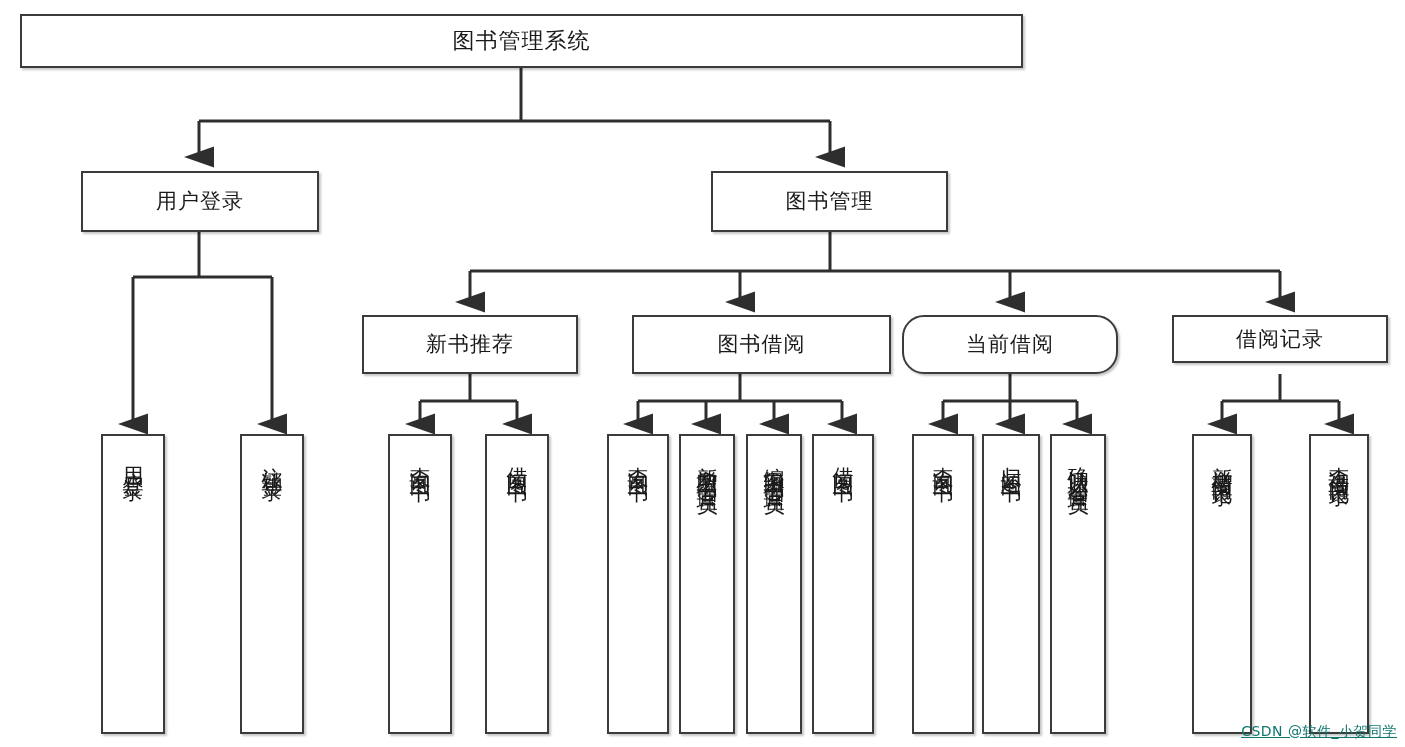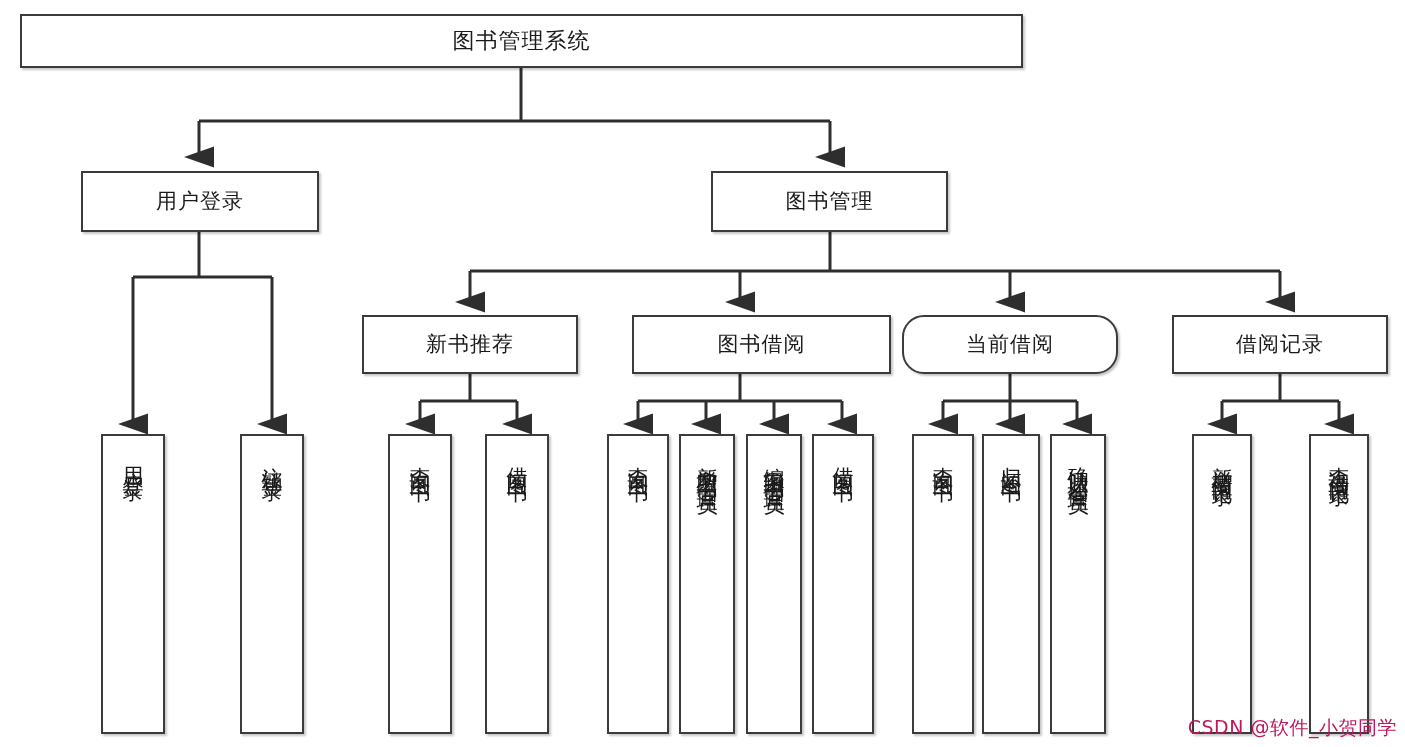--- a/index.html
+++ b/index.html
@@ -58,25 +58,26 @@
     letter-spacing: 5px;
     line-height: 1.05;
     white-space: nowrap;
     display: block;
   }
   .node.leaf.pad .label { letter-spacing: 4px; }
   #watermark {
     position: absolute;
     right: 8px;
     bottom: 6px;
-    font-size: 19px;
-    color: #be185d;
+    font-size: 14px;
+    color: #0f766e;
     letter-spacing: 0.5px;
     z-index: 5;
     white-space: nowrap;
+    text-decoration: underline;
   }
 </style>
 </head>
 <body>
 
 <div id="canvas">
 
   <svg id="wires" viewBox="0 0 1405 747">
     <defs>
       <marker id="arrow" markerWidth="11" markerHeight="11" refX="3.2" refY="5" orient="auto" markerUnits="strokeWidth">
@@ -140,21 +141,21 @@
 
   <div class="node" style="left:362px; top:315px; width:216px; height:59px;">
     <span class="label">新书推荐</span>
   </div>
   <div class="node" style="left:632px; top:315px; width:259px; height:59px;">
     <span class="label">图书借阅</span>
   </div>
   <div class="node" style="left:902px; top:315px; width:216px; height:59px;border-radius:22px;">
     <span class="label">当前借阅</span>
   </div>
-  <div class="node" style="left:1172px; top:315px; width:216px; height:59px;">
+  <div class="node" style="left:1172px; top:315px; width:216px; height:48px;">
     <span class="label">借阅记录</span>
   </div>
 
   <div class="node leaf" style="left:101px; top:434px; width:64px; height:300px;">
     <span class="label">用户登录</span>
   </div>
   <div class="node leaf" style="left:240px; top:434px; width:64px; height:300px;">
     <span class="label">注销登录</span>
   </div>
 

